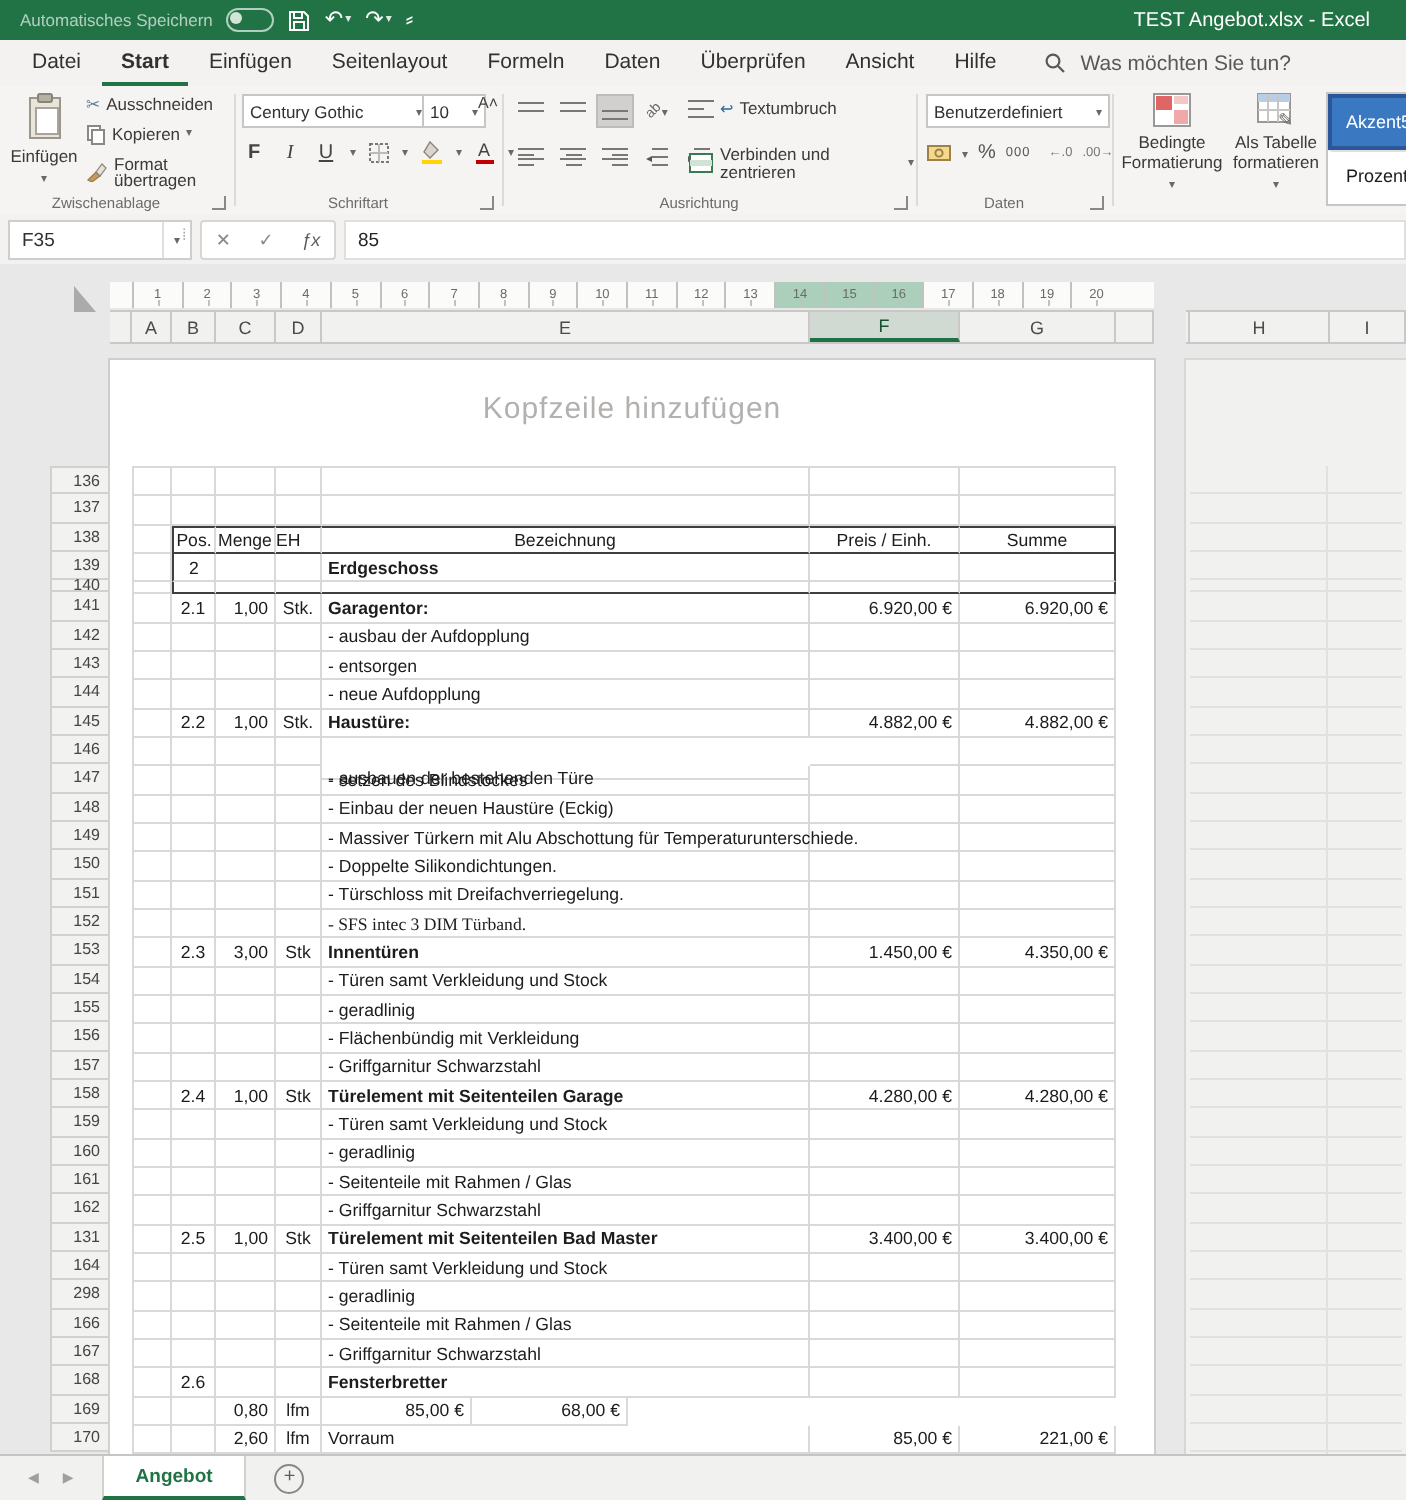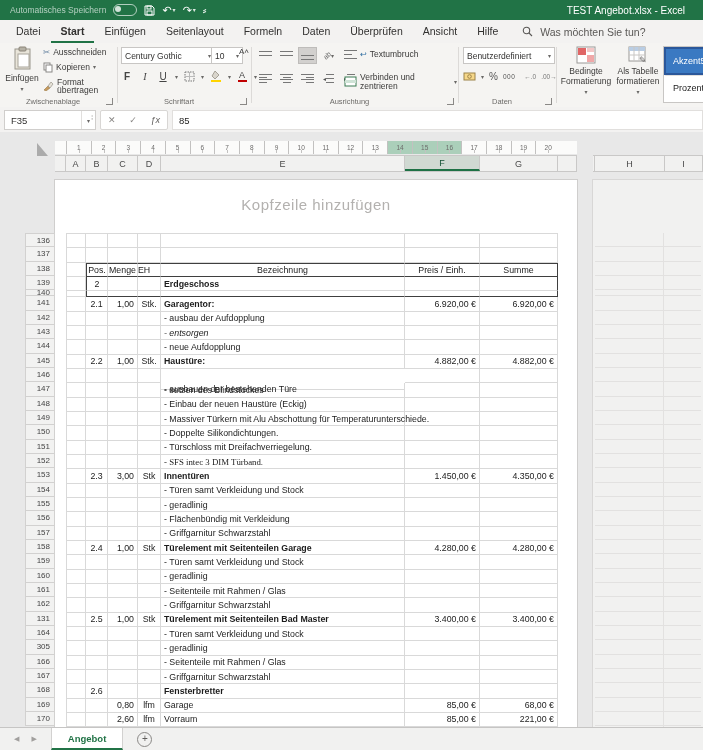--- a/index.html
+++ b/index.html
@@ -497,21 +497,21 @@
           </div>
           <div class="grow" style="height: 14.33px;">
             <div class="gcell " style="width: 20px;"></div>
             <div class="gcell " style="width: 22px;"></div>
             <div class="gcell " style="width: 30px;"></div>
             <div class="gcell " style="width: 23px;"></div>
             <div class="gcell bez" style="width: 244px;">- ausbau der Aufdopplung</div>
             <div class="gcell " style="width: 75px;"></div>
             <div class="gcell " style="width: 78px;"></div>
           </div>
-          <div class="grow" style="height: 14.33px; font-style: italic;">
+          <div class="grow" style="height: 14.33px;">
             <div class="gcell " style="width: 20px;"></div>
             <div class="gcell " style="width: 22px;"></div>
             <div class="gcell " style="width: 30px;"></div>
             <div class="gcell " style="width: 23px;"></div>
             <div class="gcell bez" style="width: 244px;">- entsorgen</div>
             <div class="gcell " style="width: 75px;"></div>
             <div class="gcell " style="width: 78px;"></div>
           </div>
           <div class="grow" style="height: 14.33px;">
             <div class="gcell " style="width: 20px;"></div>
@@ -736,21 +736,20 @@
             <div class="gcell " style="width: 23px;"></div>
             <div class="gcell bez b" style="width: 244px;">Fensterbretter</div>
             <div class="gcell " style="width: 75px;"></div>
             <div class="gcell " style="width: 78px;"></div>
           </div>
           <div class="grow" style="height: 14.33px;">
             <div class="gcell " style="width: 20px;"></div>
             <div class="gcell " style="width: 22px;"></div>
             <div class="gcell num" style="width: 30px;">0,80</div>
             <div class="gcell ctr" style="width: 23px;">lfm</div>
-            <div class="gcell bez" style="width: 244px;">Garage</div>
             <div class="gcell num" style="width: 75px;">85,00 €</div>
             <div class="gcell num" style="width: 78px;">68,00 €</div>
           </div>
           <div class="grow" style="height: 14.33px;">
             <div class="gcell " style="width: 20px;"></div>
             <div class="gcell " style="width: 22px;"></div>
             <div class="gcell num" style="width: 30px;">2,60</div>
             <div class="gcell ctr" style="width: 23px;">lfm</div>
             <div class="gcell bez" style="width: 244px;">Vorraum</div>
             <div class="gcell num" style="width: 75px;">85,00 €</div>
@@ -821,21 +820,21 @@
         <div class="rnum" style="height: 14.33px;">155</div>
         <div class="rnum" style="height: 14.33px;">156</div>
         <div class="rnum" style="height: 14.33px;">157</div>
         <div class="rnum" style="height: 14.33px;">158</div>
         <div class="rnum" style="height: 14.33px;">159</div>
         <div class="rnum" style="height: 14.33px;">160</div>
         <div class="rnum" style="height: 14.33px;">161</div>
         <div class="rnum" style="height: 14.33px;">162</div>
         <div class="rnum" style="height: 14.33px;">131</div>
         <div class="rnum" style="height: 14.33px;">164</div>
-        <div class="rnum" style="height: 14.33px;">305</div>
+        <div class="rnum" style="height: 14.33px;">298</div>
         <div class="rnum" style="height: 14.33px;">166</div>
         <div class="rnum" style="height: 14.33px;">167</div>
         <div class="rnum" style="height: 14.33px;">168</div>
         <div class="rnum" style="height: 14.33px;">169</div>
         <div class="rnum" style="height: 14.33px;">170</div>
       </div>
   </div>
 
   <div class="tabbar">
     <div class="nav-arrows">

